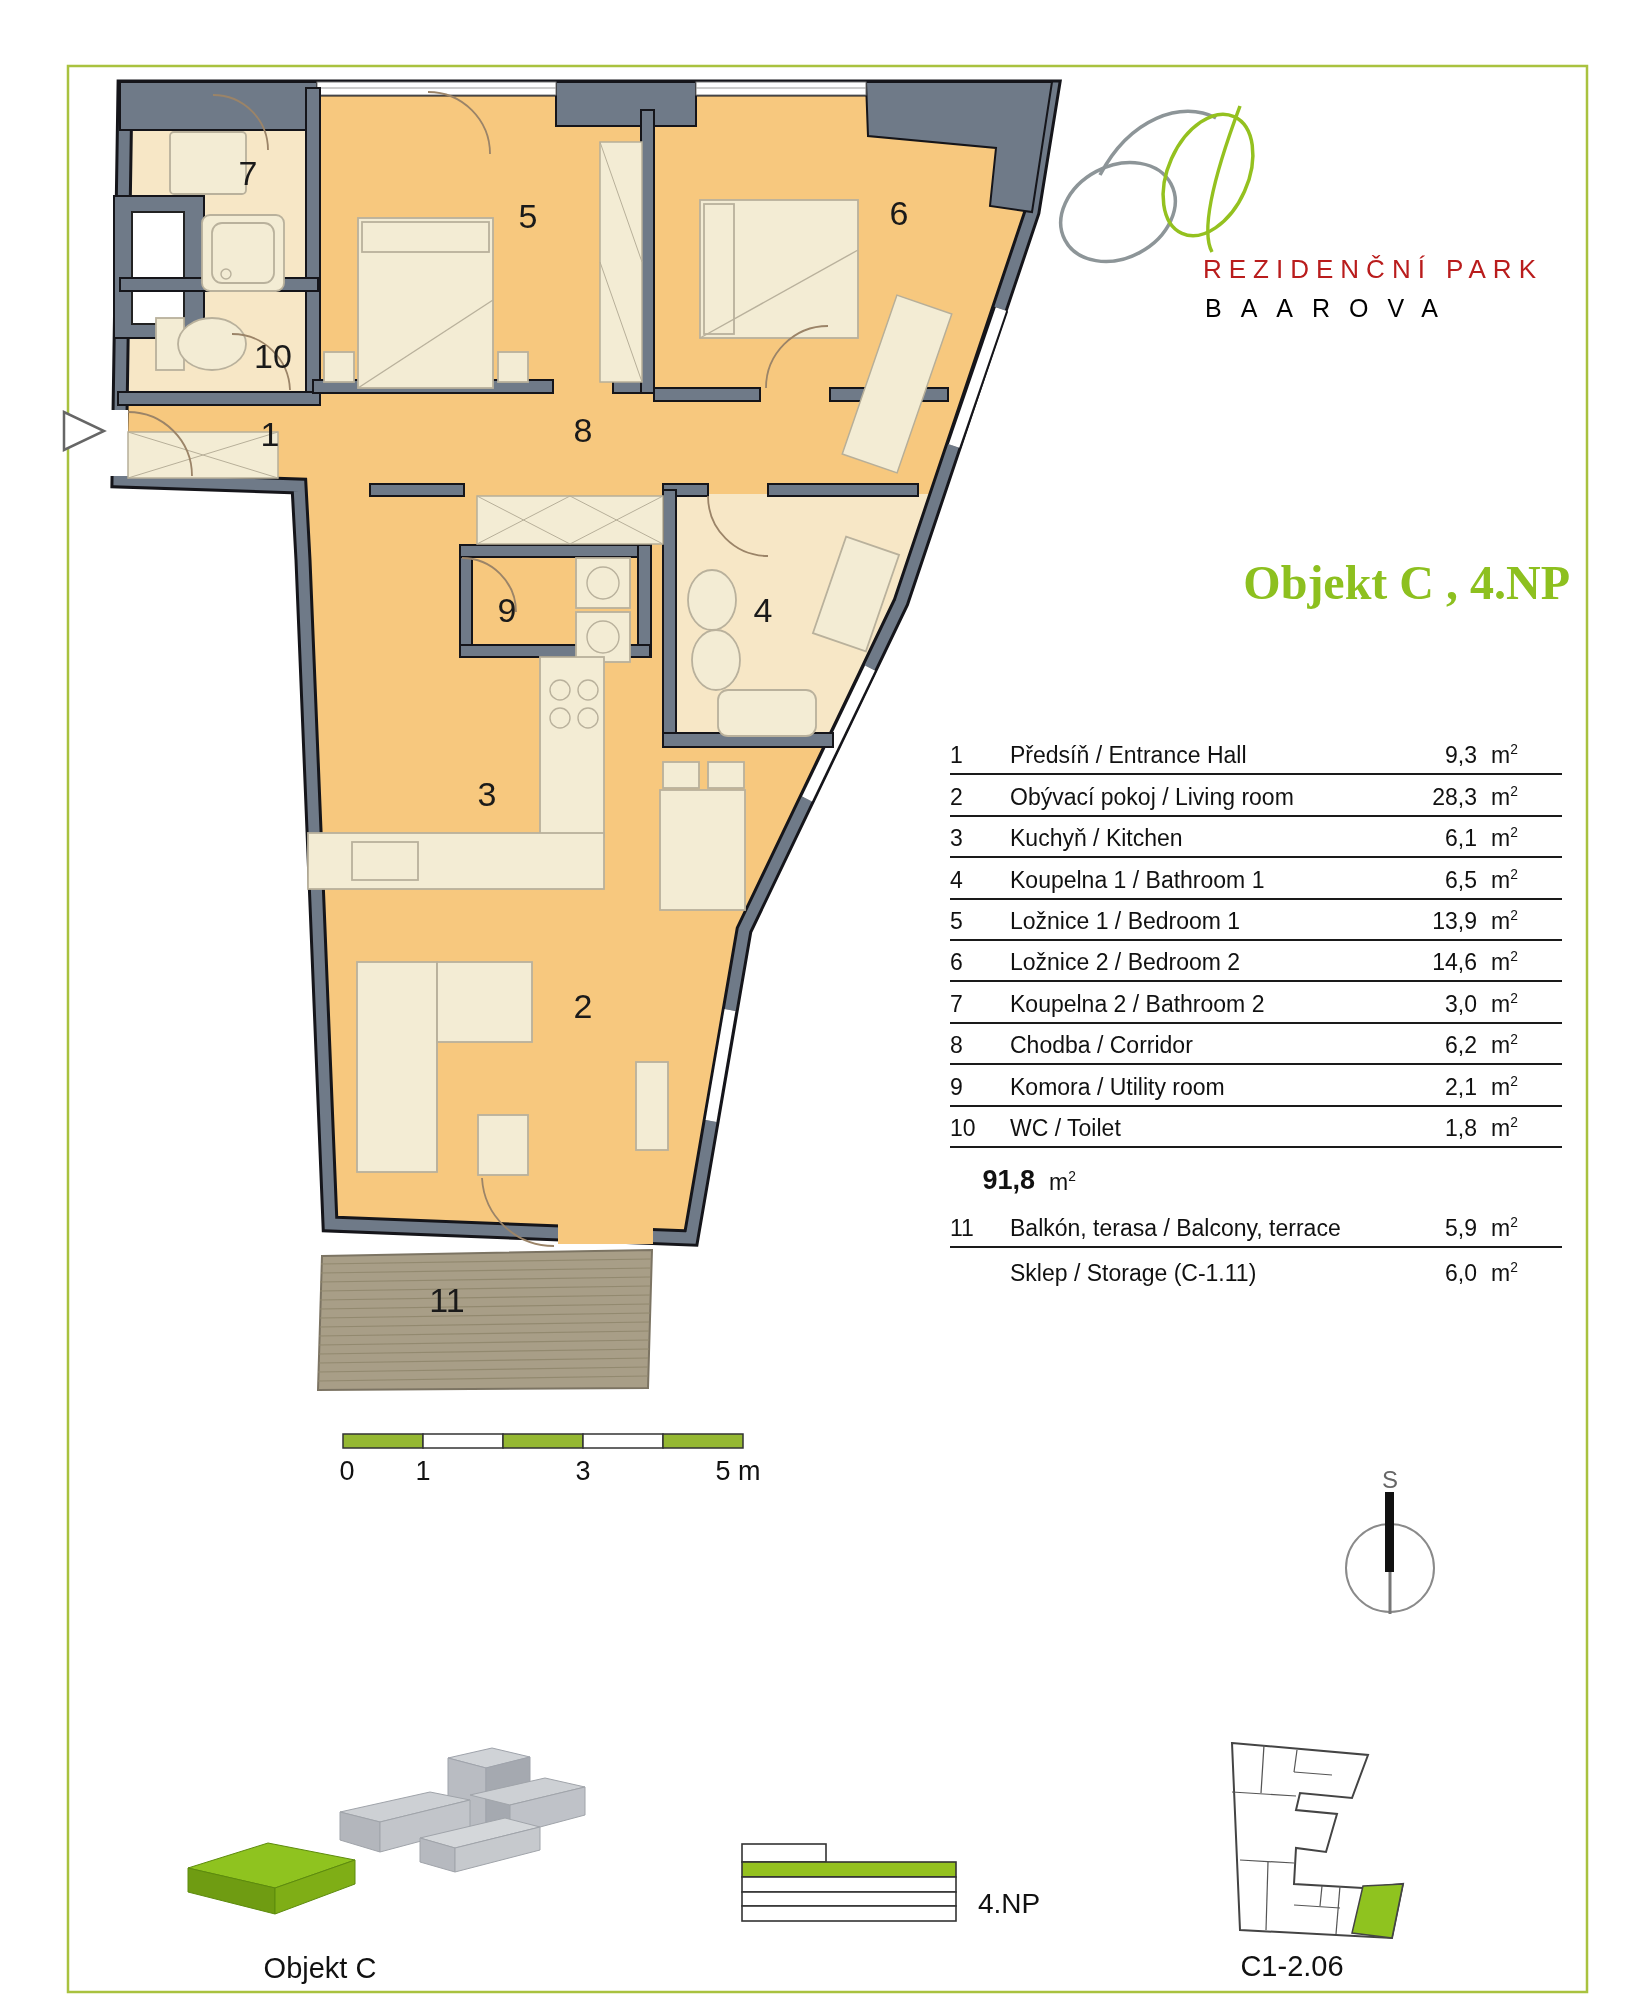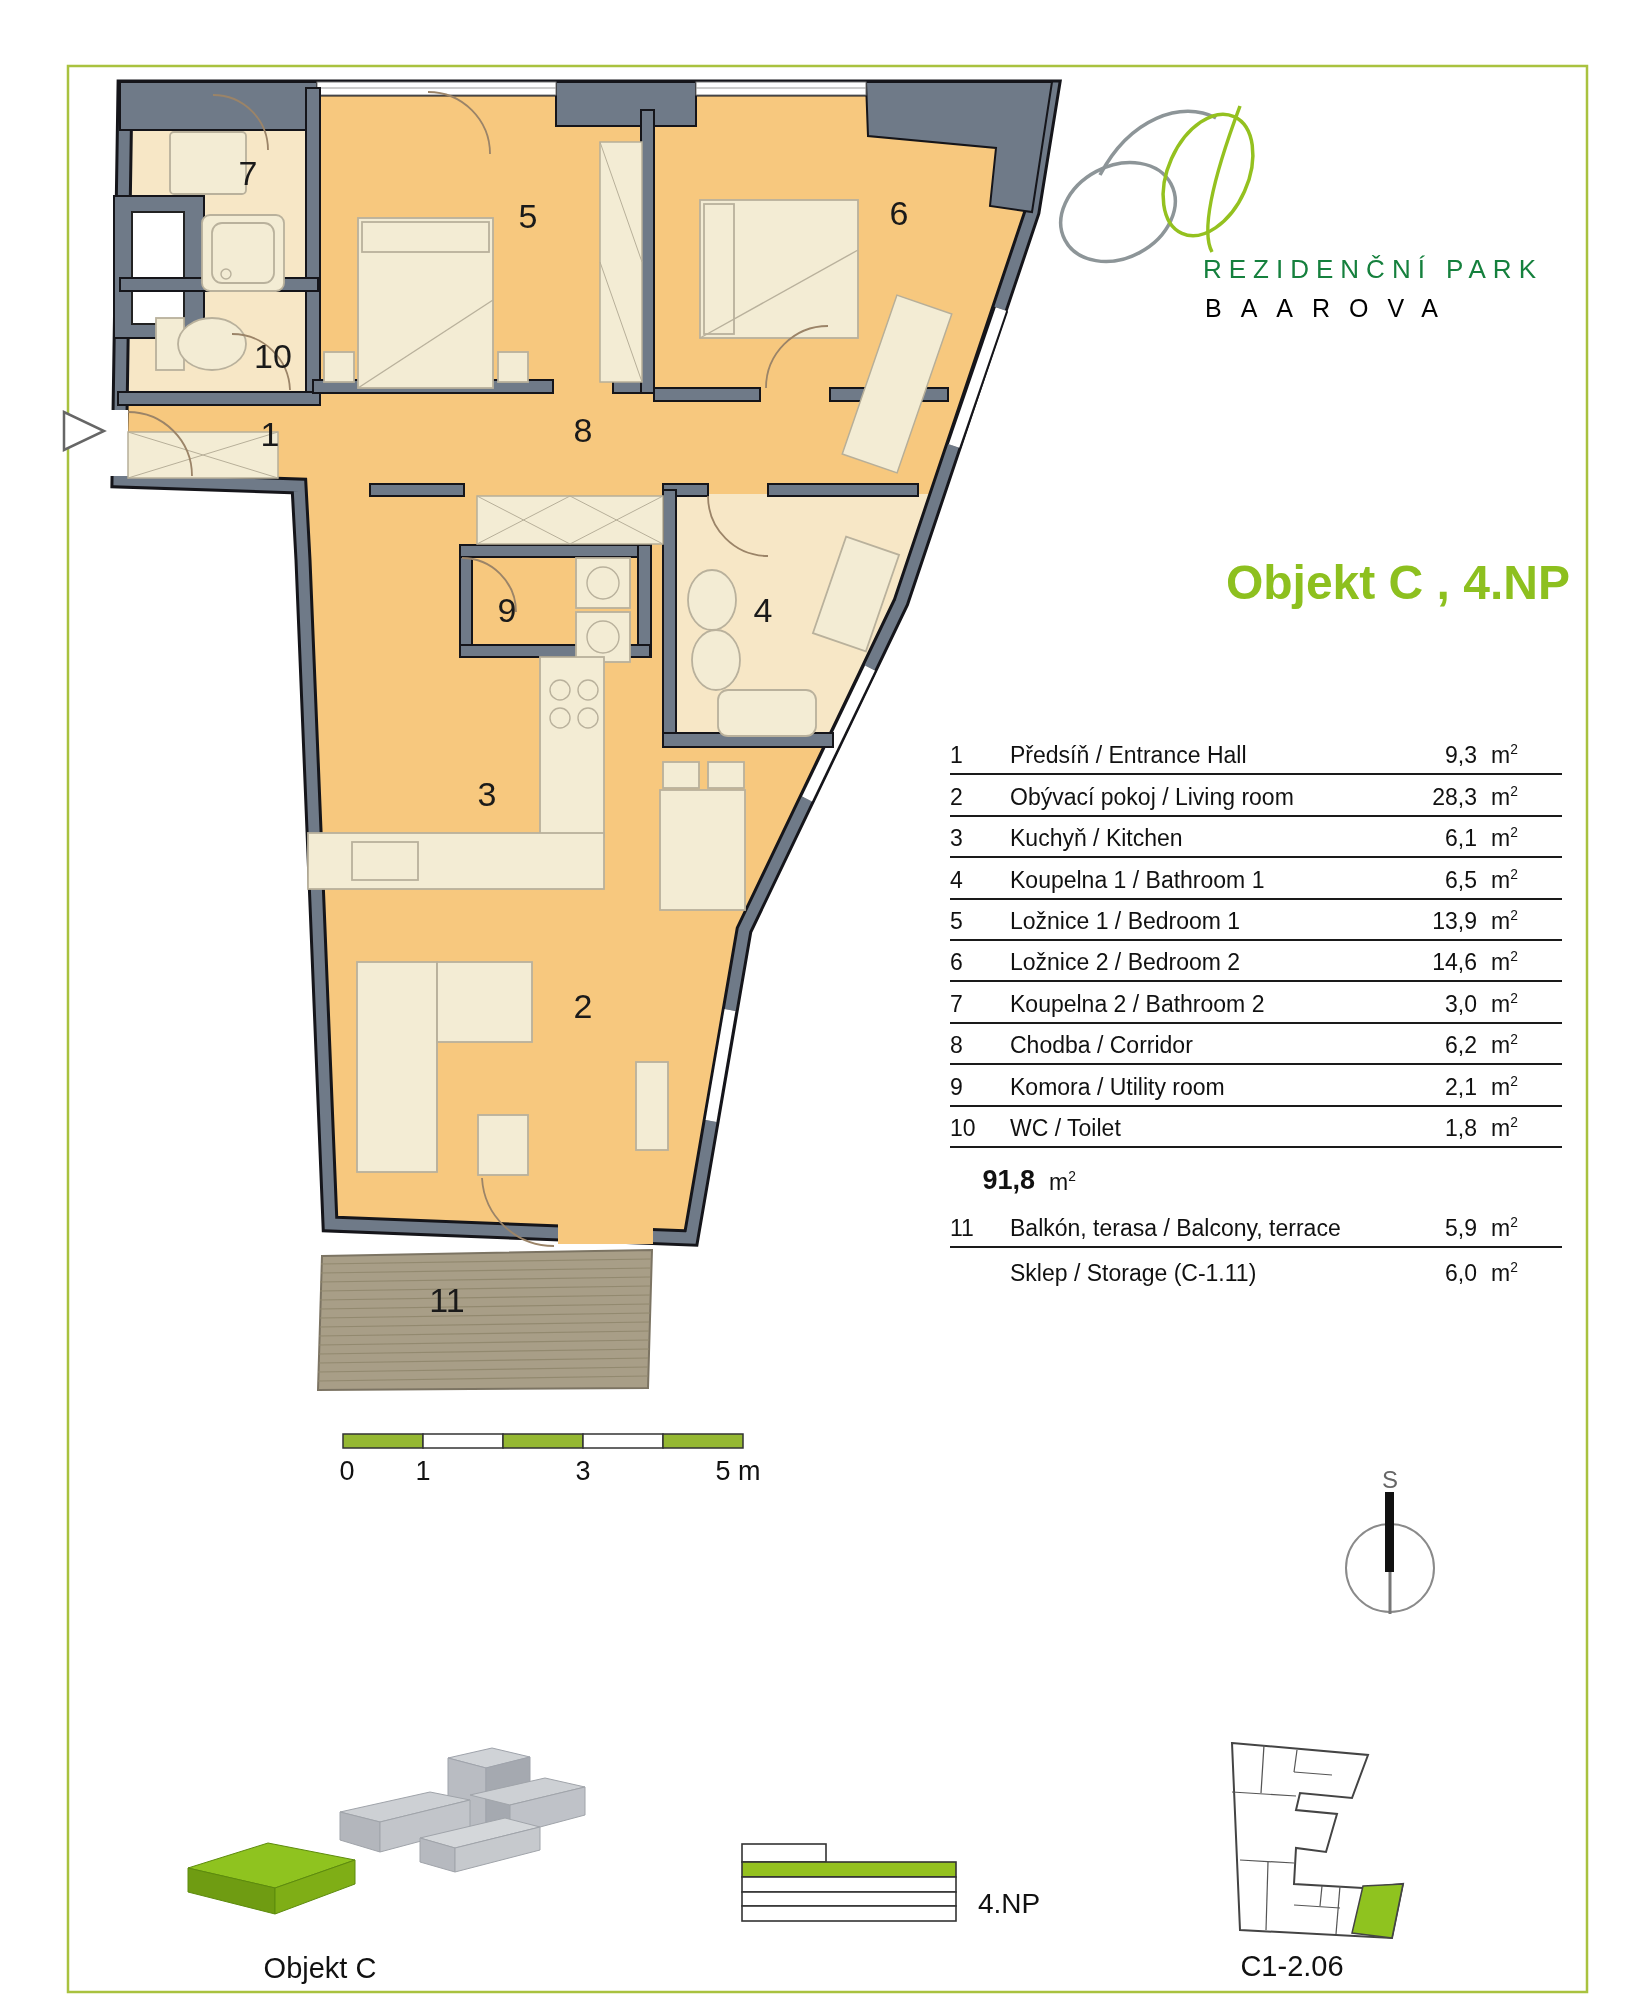--- a/index.html
+++ b/index.html
@@ -1,25 +1,25 @@
 <!DOCTYPE html>
 <html><head>
 <meta charset="utf-8">
 <style>
   html,body{margin:0;padding:0;background:#fff;}
   #page{position:relative;width:1650px;height:2003px;background:#fff;overflow:hidden;
         font-family:"Liberation Sans",sans-serif;color:#111;}
   svg{position:absolute;left:0;top:0;}
   .abs{position:absolute;}
   
-  .logo-line1{left:1203px;top:254px;font-size:26px;letter-spacing:7px;color:#15803d;}
+  .logo-line1{left:1203px;top:254px;font-size:26px;letter-spacing:7px;color:#b91c1c;}
   .logo-line2{left:1205px;top:294px;font-size:25px;letter-spacing:19px;color:#000000;text-align:right;}
   
   .title-block{right:80px;top:550px;text-align:center;color:#8dc01f;font-weight:bold;
-               font-size:48px;line-height:65px;letter-spacing:0px;}
+               font-size:48px;line-height:65px;letter-spacing:0px;font-family:Liberation Serif, serif;}
   
   .area-table{left:950px;top:734px;width:612px;font-size:23px;}
   .trow{display:flex;align-items:flex-end;height:41.4px;border-bottom:2px solid #1a1a1a;
         box-sizing:border-box;padding-bottom:4px;}
   .trow.noline{border-bottom:none;}
   .trow .num{width:60px;}
   .trow .lbl{flex:1;}
   .trow .val{width:85px;text-align:right;}
   .trow .unit{width:85px;padding-left:14px;box-sizing:border-box;text-align:left;}
   .trow sup{font-size:60%;}

